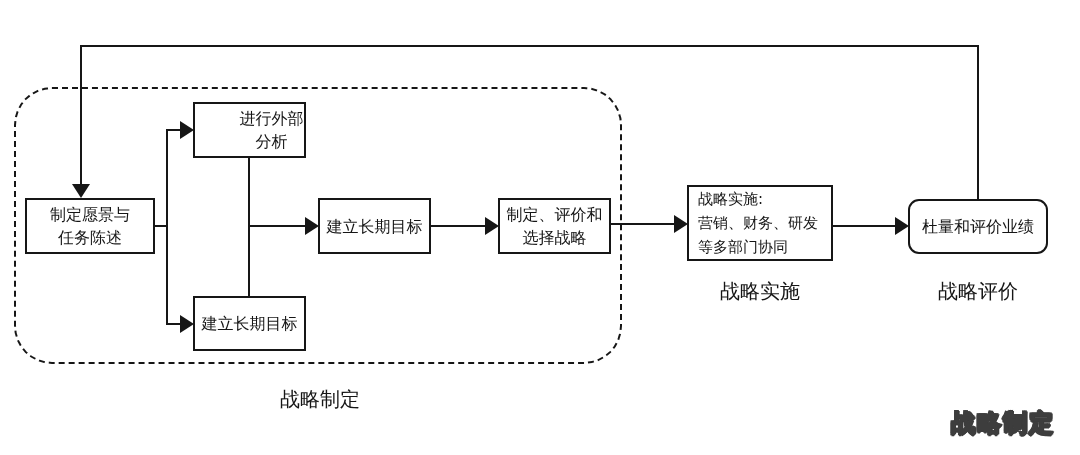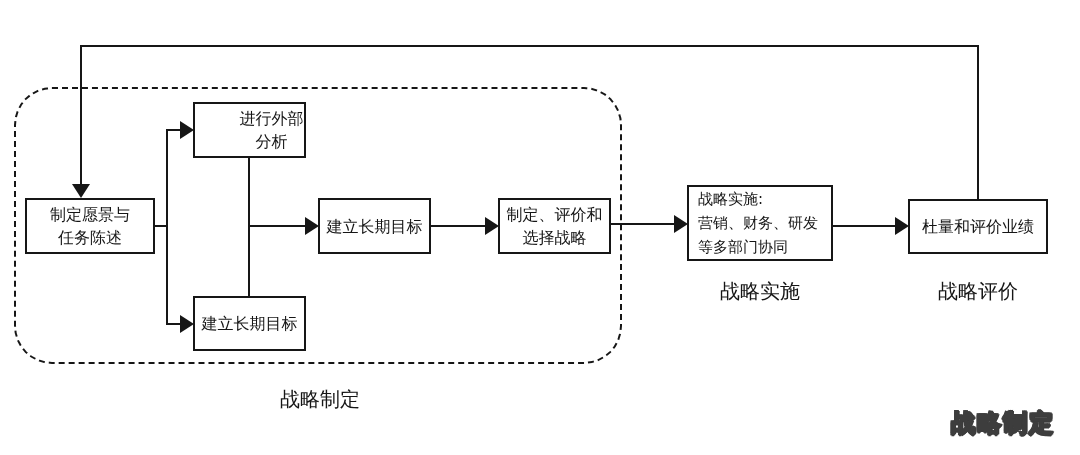--- a/index.html
+++ b/index.html
@@ -81,21 +81,21 @@
 
   <div class="node" style="left:318px; top:198px; width:113px; height:56px;">建立长期目标</div>
 
   <div class="node" style="left:498px; top:198px; width:113px; height:56px;">制定、评价和
 选择战略</div>
 
   <div class="node left-align" style="left:687px; top:185px; width:146px; height:76px;">战略实施:
 营销、财务、研发
 等多部门协同</div>
 
-  <div class="node" style="left:908px; top:199px; width:140px; height:55px;">杜量和评价业绩</div>
+  <div class="node" style="left:908px; top:199px; width:140px; height:55px;border-radius:11px;">杜量和评价业绩</div>
 
   <div class="phase-label" style="left:250px; top:386px;">战略制定</div>
 
   <div class="phase-label" style="left:690px; top:278px;">战略实施</div>
 
   <div class="phase-label" style="left:908px; top:278px;">战略评价</div>
 
   <div class="watermark">战略制定</div>
 
 </div>

